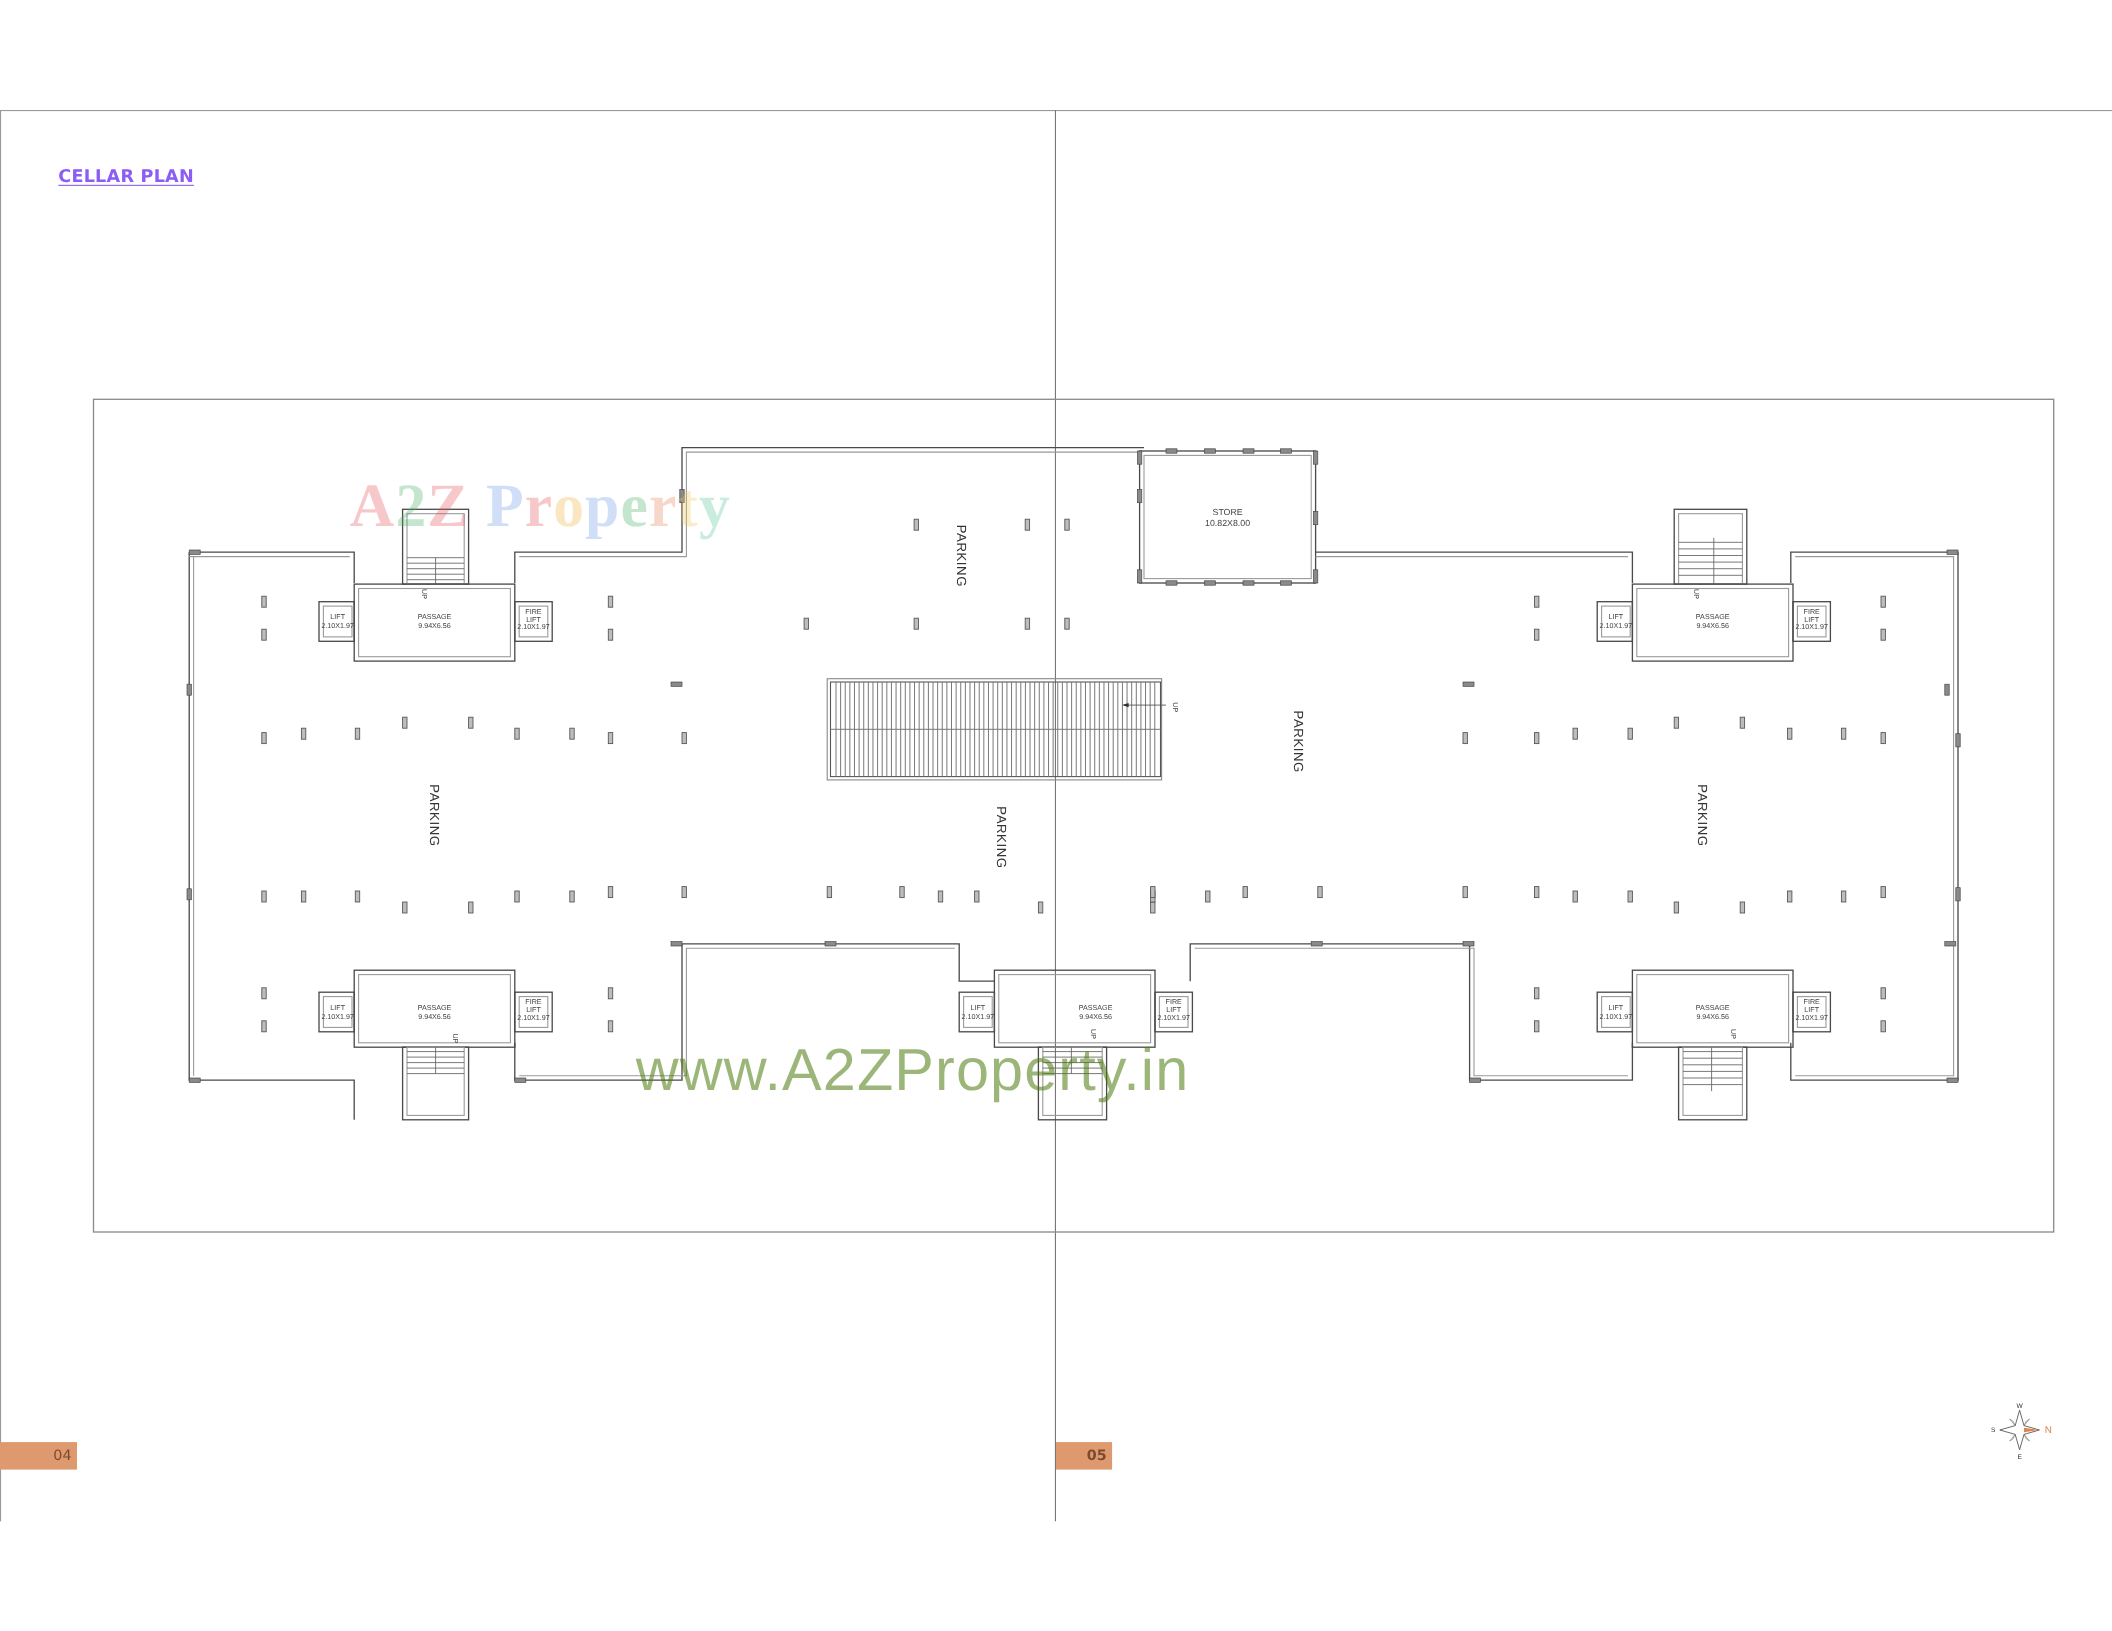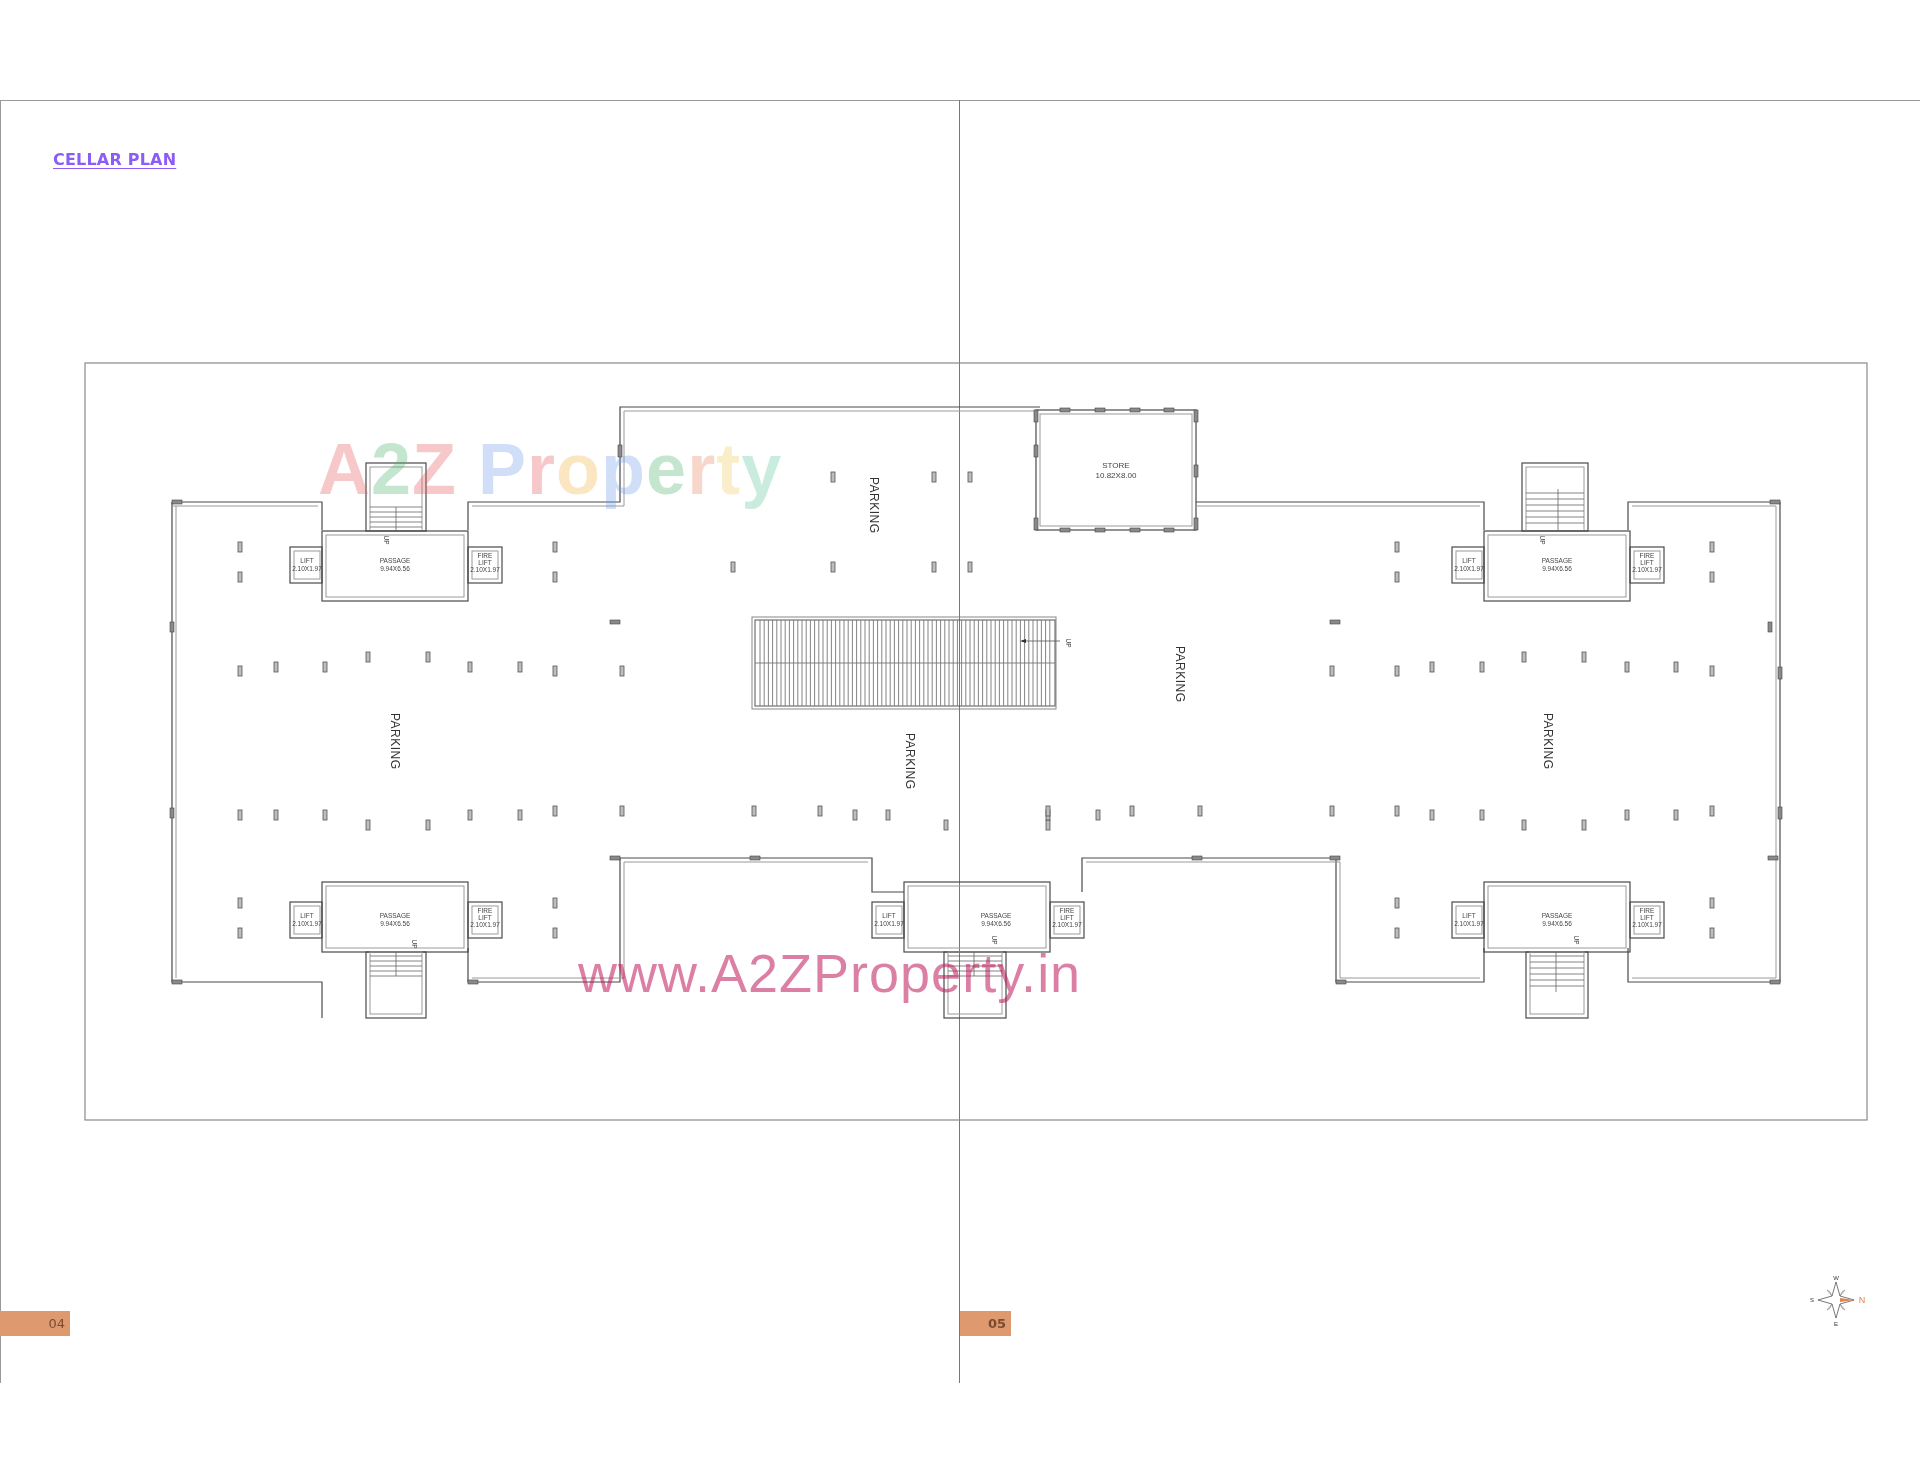--- a/index.html
+++ b/index.html
@@ -5,23 +5,23 @@
   html, body { margin:0; padding:0; background:#ffffff; }
   body { width:1920px; height:1483px; position:relative; overflow:hidden; font-family:"Liberation Sans", sans-serif; }
   .spread-top { position:absolute; left:0; top:100px; width:1920px; height:1px; background:#9a9a9a; }
   .spread-left-edge { position:absolute; left:0; top:100px; width:1px; height:1283px; background:#9a9a9a; }
   .spread-fold { position:absolute; left:959px; top:100px; width:1px; height:1283px; background:#777; }
   .title { position:absolute; left:53px; top:150px; font-family:"DejaVu Sans", sans-serif; font-weight:bold; font-size:16px; color:#8b5cf6; text-decoration:underline; text-underline-offset:3px; letter-spacing:0.2px; }
   .page-tab { position:absolute; top:1311px; height:25px; background:#de9a6e; color:#7b4a30; font-family:"DejaVu Sans", sans-serif; font-size:13px; line-height:25px; text-align:right; padding-right:5px; box-sizing:border-box; }
   .page-tab.left { left:0; width:70px; }
   .page-tab.right { left:960px; width:51px;font-weight:bold; }
   svg.plan { position:absolute; left:0; top:0; }
-  .wm-logo { position:absolute; left:318px; top:428px; font-family:Liberation Sans, sans-serif; font-weight:bold; font-size:72px; letter-spacing:1px; white-space:nowrap; opacity:0.32; pointer-events:none; }
+  .wm-logo { position:absolute; left:318px; top:428px; font-family:Liberation Serif, serif; font-weight:bold; font-size:56px; letter-spacing:1px; white-space:nowrap; opacity:0.32; pointer-events:none; }
   .wm-logo span { display:inline-block; }
-  .wm-url { position:absolute; left:578px; top:942px; font-family:"Liberation Sans", sans-serif; font-size:54px; color:#be185d; opacity:0.55; white-space:nowrap; letter-spacing:1px; pointer-events:none; }
+  .wm-url { position:absolute; left:578px; top:942px; font-family:"Liberation Sans", sans-serif; font-size:54px; color:#4d7c0f; opacity:0.55; white-space:nowrap; letter-spacing:1px; pointer-events:none; }
   .compass { position:absolute; left:1806px; top:1272px; width:80px; height:56px; }
 </style>
 </head>
 <body>
 
 <div class="spread-top"></div>
 <div class="spread-left-edge"></div>
 <div class="spread-fold"></div>
 
 <div class="title">CELLAR PLAN</div>

